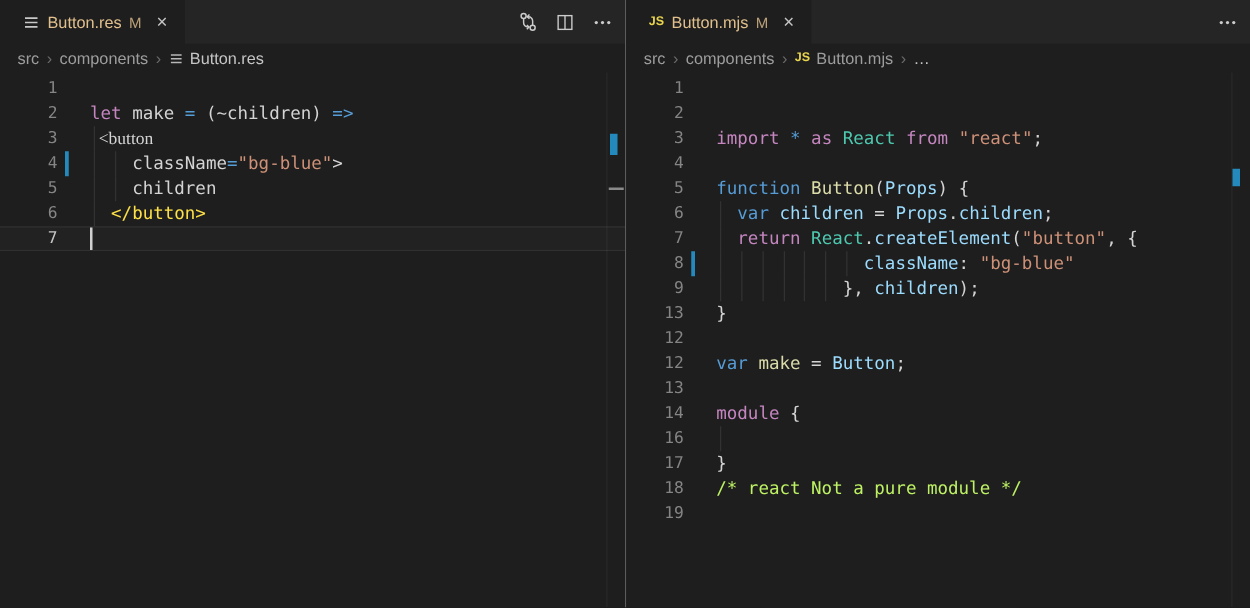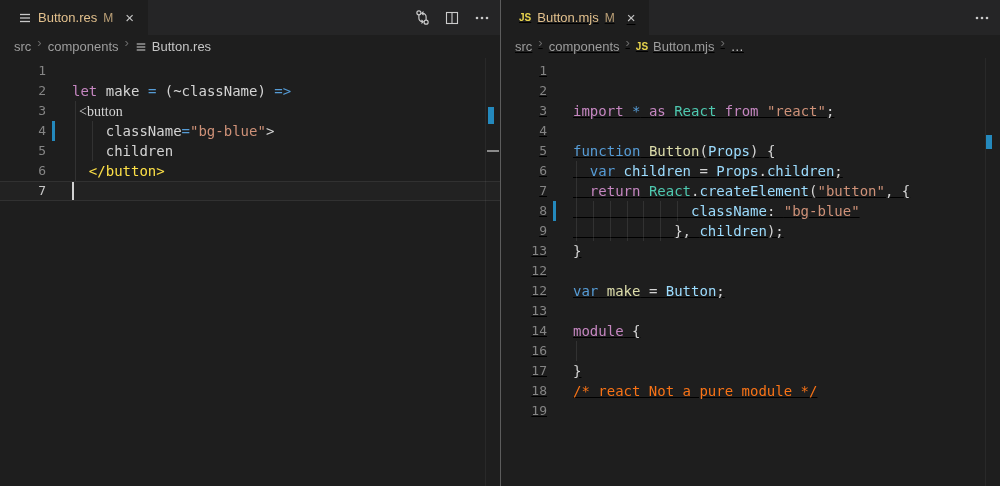--- a/index.html
+++ b/index.html
@@ -2,38 +2,38 @@
 <html><head>
 <meta charset="utf-8">
 <style>
   * { margin:0; padding:0; box-sizing:border-box; }
   html,body { width:1000px; height:486px; overflow:hidden; background:#1e1e1e;
               font-family:"Liberation Sans", sans-serif; }
   .workbench { position:relative; width:1000px; height:486px; background:#1e1e1e; }
 
   .pane { position:absolute; top:0; height:486px; background:#1e1e1e; overflow:hidden; }
   #pane-left  { left:0;   width:500px; }
-  #pane-right { left:501px; width:499px;text-decoration:underline; }
+  #pane-right { left:501px; width:499px; }
   .group-separator { position:absolute; top:0; left:500px; width:1px; height:486px;
                      background:#5c5c5c; }
 
   
   .tabbar { position:relative; height:35px; background:#252526; display:flex; align-items:stretch; }
   .tab { display:flex; align-items:center; gap:6px; padding:0 12px 0 18px;
          background:#1e1e1e; min-width:148px; cursor:pointer; }
   .tab-label { font-size:13px; color:#e2c08d; }
   .tab-badge { font-size:12px; color:#e2c08d; opacity:.8; }
   .tab-close { font-size:15px; color:#c5c5c5; margin-left:6px; line-height:1; }
   .tab-actions { position:absolute; right:8px; top:0; height:35px; display:flex;
                  align-items:center; gap:10px; }
   .action-btn { width:20px; height:20px; display:flex; align-items:center; justify-content:center;
                 cursor:pointer; }
 
   
-  .breadcrumb { height:23px; display:flex; padding-left:14px;
+  .breadcrumb { height:23px; display:flex; align-items:center; padding-left:14px;
                 font-size:13px; color:#9d9d9d; background:#1e1e1e; white-space:nowrap; }
   .crumb { display:flex; align-items:center; gap:5px; cursor:pointer; }
   .crumb:last-child .crumb-label { color:#c5c5c5; }
   .crumb-sep { color:#6a6a6a; padding:0 6px; font-size:13px; }
 
   
   .js-chip { font-size:10px; font-weight:bold; color:#e8d44d; letter-spacing:0; }
   svg { display:block; }
 
   
@@ -119,21 +119,21 @@
                 <line x1="2" y1="7" x2="12" y2="7"></line>
                 <line x1="2" y1="10.5" x2="12" y2="10.5"></line>
               </g>
             </svg>
           </span>
           <span class="crumb-label">Button.res</span>
         </span>
       </div>
     <div class="code">
         <div class="crow"><span class="ln">1</span><span class="gbar"></span></div>
-        <div class="crow"><span class="ln">2</span><span class="gbar"></span><span class="ct"><span style="color: rgb(197, 134, 192);">let</span><span style="color: rgb(212, 212, 212);"> make </span><span style="color: rgb(86, 156, 214);">=</span><span style="color: rgb(212, 212, 212);"> (~className) </span><span style="color: rgb(86, 156, 214);">=&gt;</span></span></div>
+        <div class="crow"><span class="ln">2</span><span class="gbar"></span><span class="ct"><span style="color: rgb(197, 134, 192);">let</span><span style="color: rgb(212, 212, 212);"> make </span><span style="color: rgb(86, 156, 214);">=</span><span style="color: rgb(212, 212, 212);"> (~children) </span><span style="color: rgb(86, 156, 214);">=&gt;</span></span></div>
         <div class="crow"><span class="ln">3</span><span class="gbar"></span><span class="ct"><span class="guide" style="left: calc(0ch + 3px);"></span><span style="color: rgb(212, 212, 212); font-family: Liberation Serif, serif;">  &lt;button</span></span></div>
         <div class="crow"><span class="ln">4</span><span class="gbar"><span class="modbar" style="background: rgb(36, 137, 189);"></span></span><span class="ct"><span class="guide" style="left: calc(0ch + 3px);"></span><span class="guide" style="left: calc(2ch + 3px);"></span><span style="color: rgb(212, 212, 212);">    className</span><span style="color: rgb(86, 156, 214);">=</span><span style="color: rgb(206, 145, 120);">"bg-blue"</span><span style="color: rgb(212, 212, 212);">&gt;</span></span></div>
         <div class="crow"><span class="ln">5</span><span class="gbar"></span><span class="ct"><span class="guide" style="left: calc(0ch + 3px);"></span><span class="guide" style="left: calc(2ch + 3px);"></span><span style="color: rgb(212, 212, 212);">    children</span></span></div>
         <div class="crow"><span class="ln">6</span><span class="gbar"></span><span class="ct"><span class="guide" style="left: calc(0ch + 3px);"></span><span style="color: #fde047;">  &lt;/button&gt;</span></span></div>
         <div class="crow cur"><span class="ln">7</span><span class="gbar"></span><span class="ct"><span class="cursor" style="left: 0px;"></span></span></div>
       </div>
     <div class="ruler-edge"></div>
   <div class="ruler-marker" style="top: 107px; height: 17px; right: 6px; width: 6px; background: rgb(36, 137, 189);"></div>
       <div class="ruler-marker" style="top: 150px; height: 2px; right: 1px; width: 12px; background: rgb(138, 138, 138);"></div>
     </div>
@@ -186,20 +186,20 @@
         <div class="crow"><span class="ln">7</span><span class="gbar"></span><span class="ct"><span class="guide" style="left: calc(0ch + 3px);"></span><span style="color: rgb(212, 212, 212);">  </span><span style="color: rgb(197, 134, 192);">return</span><span style="color: rgb(212, 212, 212);"> </span><span style="color: rgb(78, 201, 176);">React</span><span style="color: rgb(212, 212, 212);">.</span><span style="color: rgb(156, 220, 254);">createElement</span><span style="color: rgb(212, 212, 212);">(</span><span style="color: rgb(206, 145, 120);">"button"</span><span style="color: rgb(212, 212, 212);">, {</span></span></div>
         <div class="crow"><span class="ln">8</span><span class="gbar"><span class="modbar" style="background: rgb(36, 137, 189);"></span></span><span class="ct"><span class="guide" style="left: calc(0ch + 3px);"></span><span class="guide" style="left: calc(2ch + 3px);"></span><span class="guide" style="left: calc(4ch + 3px);"></span><span class="guide" style="left: calc(6ch + 3px);"></span><span class="guide" style="left: calc(8ch + 3px);"></span><span class="guide" style="left: calc(10ch + 3px);"></span><span class="guide" style="left: calc(12ch + 3px);"></span><span style="color: rgb(212, 212, 212);">              </span><span style="color: rgb(156, 220, 254);">className</span><span style="color: rgb(212, 212, 212);">: </span><span style="color: rgb(206, 145, 120);">"bg-blue"</span></span></div>
         <div class="crow"><span class="ln">9</span><span class="gbar"></span><span class="ct"><span class="guide" style="left: calc(0ch + 3px);"></span><span class="guide" style="left: calc(2ch + 3px);"></span><span class="guide" style="left: calc(4ch + 3px);"></span><span class="guide" style="left: calc(6ch + 3px);"></span><span class="guide" style="left: calc(8ch + 3px);"></span><span class="guide" style="left: calc(10ch + 3px);"></span><span style="color: rgb(212, 212, 212);">            }, </span><span style="color: rgb(156, 220, 254);">children</span><span style="color: rgb(212, 212, 212);">);</span></span></div>
         <div class="crow"><span class="ln">13</span><span class="gbar"></span><span class="ct"><span style="color: rgb(212, 212, 212);">}</span></span></div>
         <div class="crow"><span class="ln">12</span><span class="gbar"></span><span class="ct"></span></div>
         <div class="crow"><span class="ln">12</span><span class="gbar"></span><span class="ct"><span style="color: rgb(86, 156, 214);">var</span><span style="color: rgb(212, 212, 212);"> </span><span style="color: rgb(220, 220, 170);">make</span><span style="color: rgb(212, 212, 212);"> = </span><span style="color: rgb(156, 220, 254);">Button</span><span style="color: rgb(212, 212, 212);">;</span></span></div>
         <div class="crow"><span class="ln">13</span><span class="gbar"></span><span class="ct"></span></div>
         <div class="crow"><span class="ln">14</span><span class="gbar"></span><span class="ct"><span style="color: rgb(197, 134, 192);">module</span><span style="color: rgb(212, 212, 212);"> {</span></span></div>
         <div class="crow"><span class="ln">16</span><span class="gbar"></span><span class="ct"><span class="guide" style="left: calc(0ch + 3px);"></span></span></div>
         <div class="crow"><span class="ln">17</span><span class="gbar"></span><span class="ct"><span style="color: rgb(212, 212, 212);">}</span></span></div>
-        <div class="crow"><span class="ln">18</span><span class="gbar"></span><span class="ct"><span style="color: #f97316;">/* react Not a pure module */</span></span></div>
+        <div class="crow"><span class="ln">18</span><span class="gbar"></span><span class="ct"><span style="color: #bef264;">/* react Not a pure module */</span></span></div>
         <div class="crow"><span class="ln">19</span><span class="gbar"></span><span class="ct"></span></div>
       </div>
     <div class="ruler-edge"></div>
   <div class="ruler-marker" style="top: 135px; height: 14px; right: 8px; width: 6px; background: rgb(36, 137, 189);"></div>
     </div>
 
 </div>
 
 </body></html>

